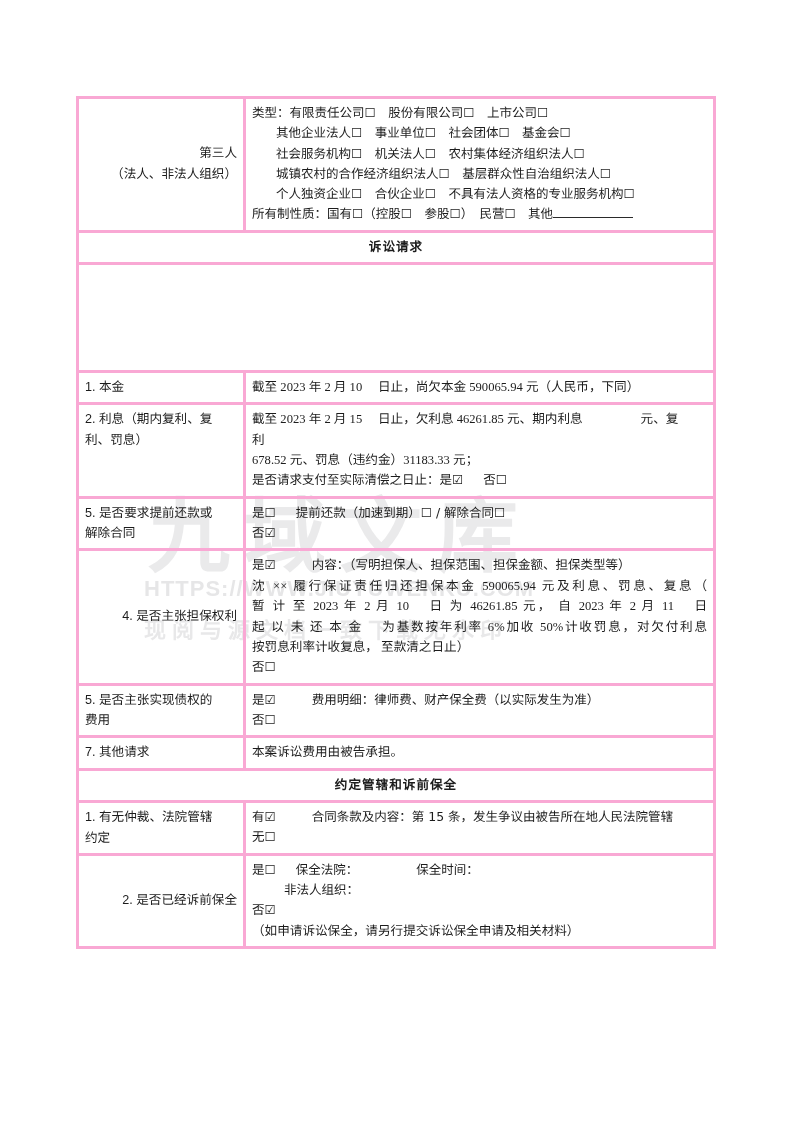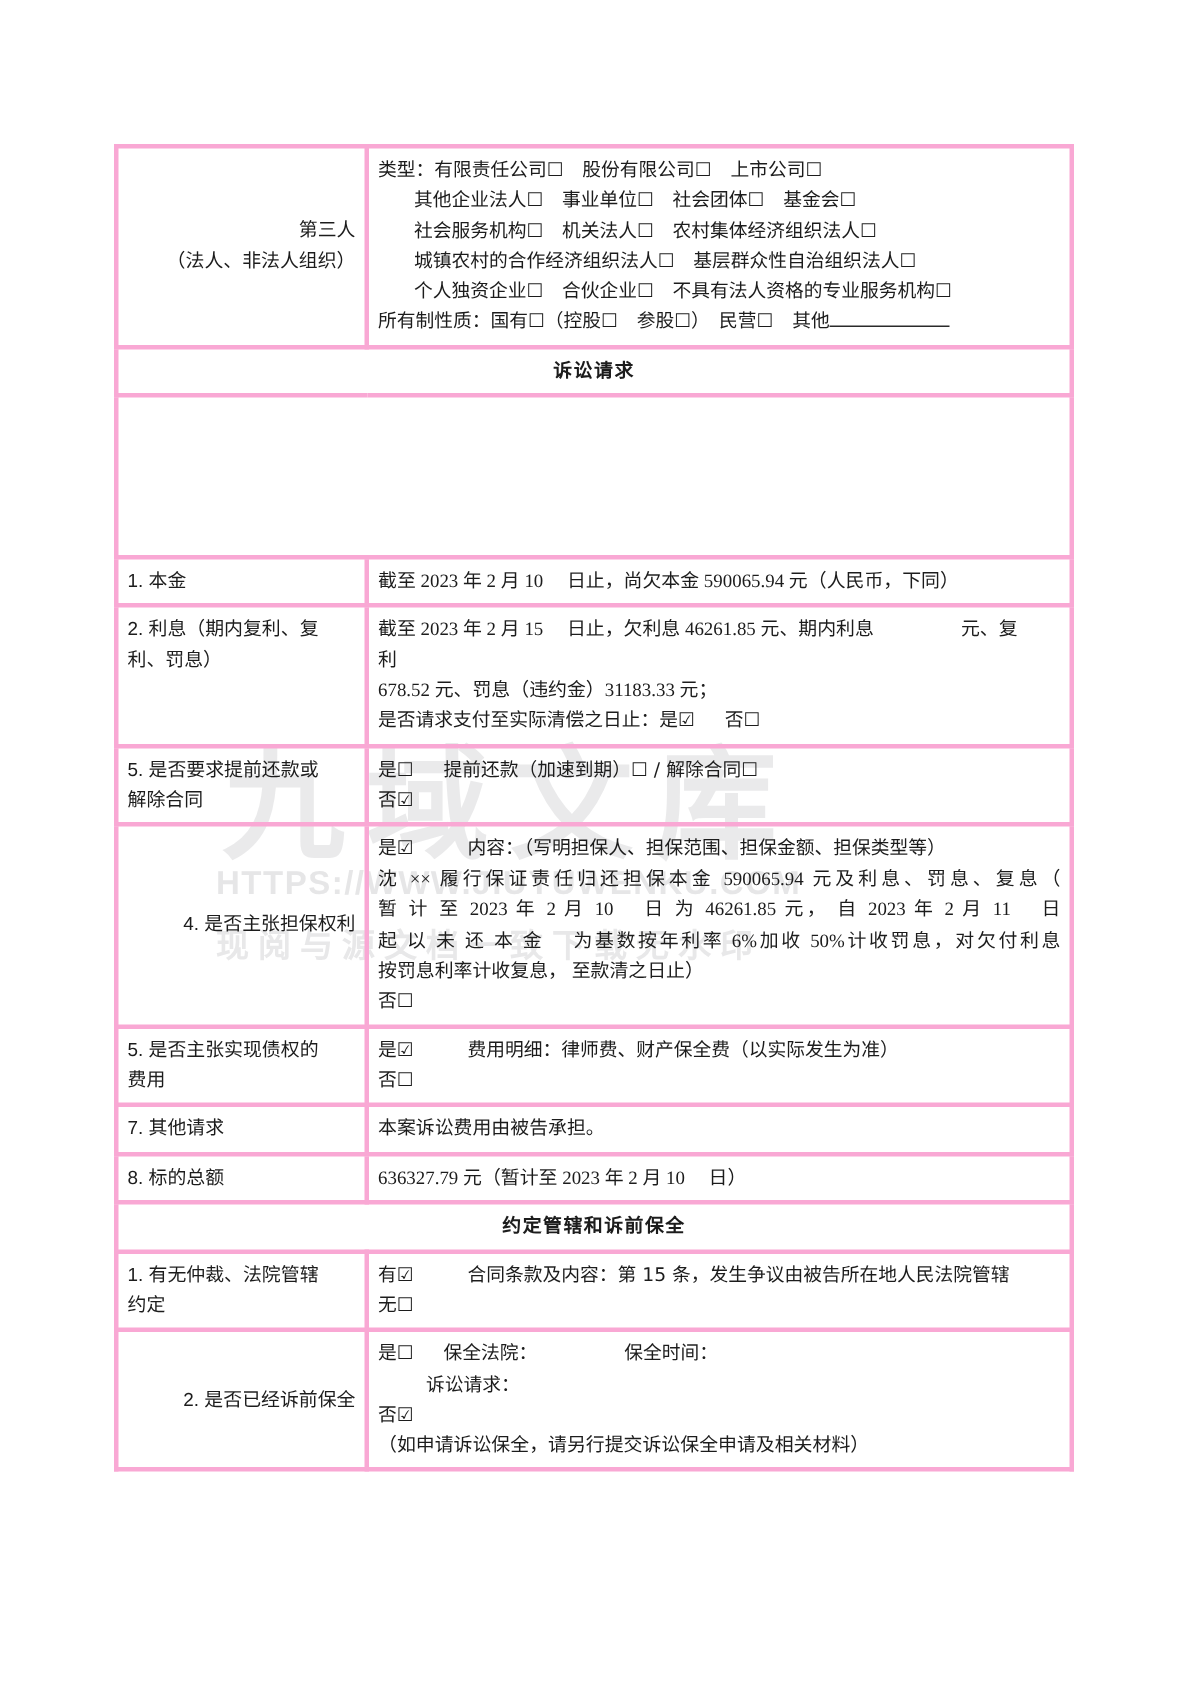--- a/index.html
+++ b/index.html
@@ -237,24 +237,20 @@
       <div class="cb">否☐</div>
     </td>
   </tr>
 
 
   <tr>
     <td class="lbl">7. 其他请求</td>
     <td class="val">本案诉讼费用由被告承担。</td>
   </tr>
 
-  <tr>
-    <td class="lbl">8. 标的总额</td>
-    <td class="val">636327.79 元（暂计至 2023 年 2 月 10 　日）</td>
-  </tr>
 
   <tr>
     <td class="section" colspan="2">约定管辖和诉前保全</td>
   </tr>
 
   <tr>
     <td class="lbl">
       <div>1. 有无仲裁、法院管辖</div>
       <div>约定</div>
     </td>
@@ -266,21 +262,21 @@
     </td>
   </tr>
 
   <tr>
     <td class="lbl center">2. 是否已经诉前保全</td>
     <td class="val">
       <div class="cb">
         <span class="pad-r">是☐</span><span class="gap-sm"></span><span>保全法院：</span><span class="gap-lg"></span><span>保全时间：</span>
       </div>
       <div class="cb">
-        <span class="gap-md"></span><span>诉讼请求：</span><span class="gap-lg"></span>
+        <span class="gap-md"></span><span>非法人组织：</span><span class="gap-lg"></span>
       </div>
       <div class="cb">否☑</div>
       <div>（如申请诉讼保全，请另行提交诉讼保全申请及相关材料）</div>
     </td>
   </tr>
 
 </tbody>
     </table>
 </div>
 

